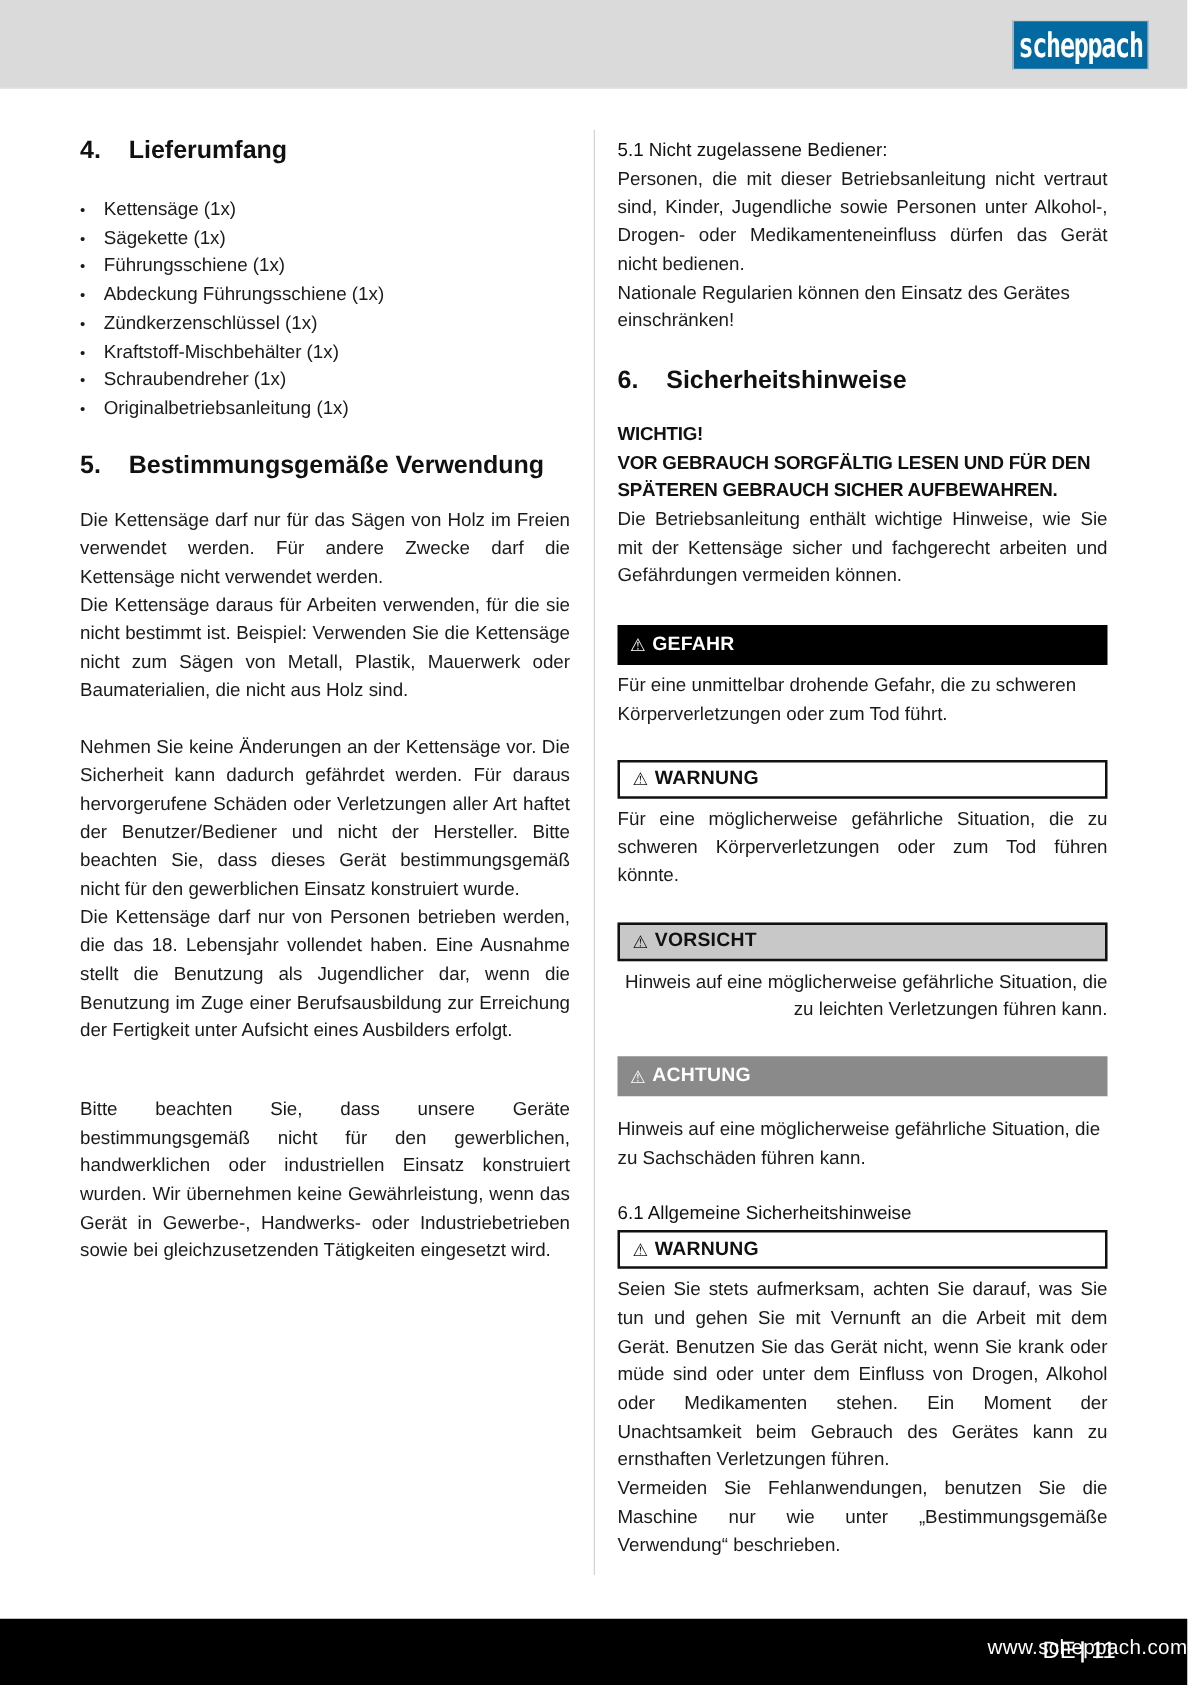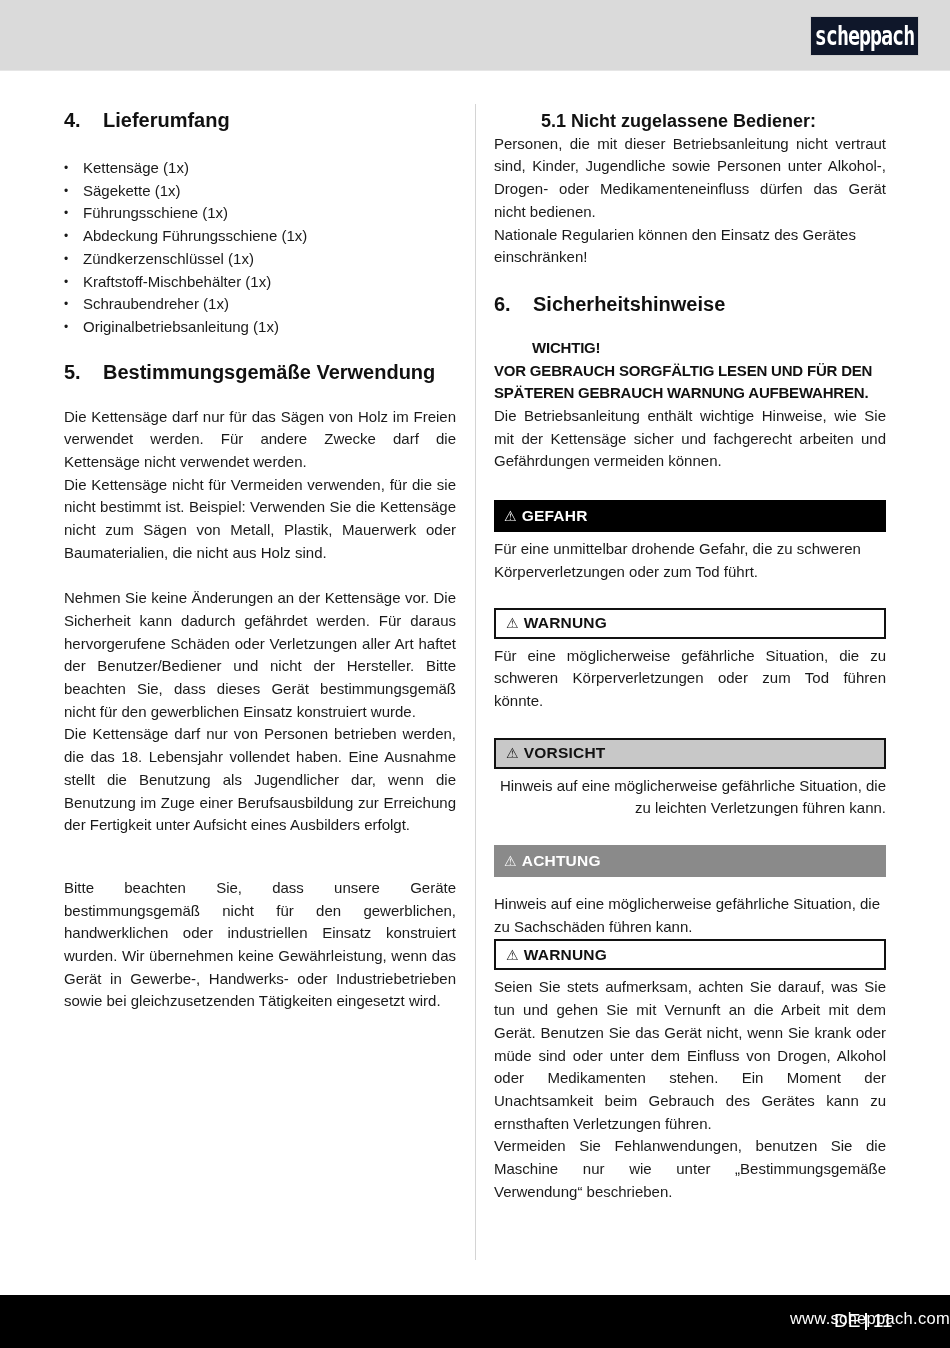--- a/index.html
+++ b/index.html
@@ -1,32 +1,32 @@
 <!DOCTYPE html>
 <html><head>
 <meta charset="utf-8">
 <style>
   * { box-sizing: border-box; margin: 0; padding: 0; }
   html, body { width: 950px; height: 1348px; background: #ffffff; overflow: hidden; }
   body { position: relative; font-family: "Liberation Sans", sans-serif; color: #1a1a1a; }
 
   .header { position: absolute; left: 0; top: 0; width: 950px; height: 71px; background: #dadada; border-bottom: 1px solid #e6e6e6; }
-  .logo { position: absolute; left: 810px; top: 16px; width: 109px; height: 40px; background: #0f172a; border: 1px solid #cfcfcf; display: flex; align-items: center; justify-content: center; }
+  .logo { position: absolute; left: 810px; top: 16px; width: 109px; height: 40px; background: #0369a1; border: 1px solid #cfcfcf; display: flex; align-items: center; justify-content: center; }
   .logo span { color: #fff; font-family: "DejaVu Sans Mono", monospace; font-weight: bold; font-size: 20px; letter-spacing: -1px; transform: scaleY(1.35); display: inline-block; }
 
   .col { position: absolute; top: 104px; }
   .col-left { left: 64px; width: 392px; }
   .col-right { left: 494px; width: 392px; }
   .divider { position: absolute; left: 475px; top: 104px; width: 1px; height: 1156px; background: #d4d4d4; }
 
   .h1 { font-size: 20px; font-weight: bold; color: #111; line-height: 24px; display: flex; }
   .h1 .num { width: 39px; }
   .p { font-size: 15px; line-height: 22.7px; text-align: justify; color: #1a1a1a; }
   .p.nj { text-align: left; }
-  .h2 { font-size: 18px; font-weight: bold; line-height: 22.7px; color: #111; margin-left: 47px; }
+  .h2 { font-size: 15px; font-weight: normal; line-height: 22.7px; color: #111; }
   .caps { font-size: 15px; font-weight: bold; line-height: 22.7px; color: #111; letter-spacing: -0.2px; }
 
   ul.bullets { list-style: none; font-size: 15px; line-height: 22.7px; }
   ul.bullets li { display: flex; }
   ul.bullets li .dot { width: 19px; padding-left: 0; font-size: 12px; }
 
   .sig { width: 392px; height: 32px; display: flex; align-items: center; padding-left: 10px; font-weight: bold; font-size: 15.5px; letter-spacing: 0.2px; }
   .sig .tri { font-weight: normal; margin-right: 5px; font-size: 14px; }
   .sig-danger { background: #000; color: #fff; }
   .sig-warning { background: #fff; color: #111; border: 2px solid #111; height: 31px; }
@@ -89,39 +89,39 @@
         <span>Originalbetriebsanleitung (1x)</span>
       </li>
   </ul>
 
   <div class="h1" style="margin-top:21px;">
     <span class="num">5.</span>
     <span>Bestimmungsgemäße Verwendung</span>
   </div>
 
   <p class="p" style="margin-top:22px;">Die Kettensäge darf nur für das Sägen von Holz im Freien verwendet werden. Für andere Zwecke darf die Kettensäge nicht verwendet werden.</p>
-  <p class="p">Die Kettensäge nicht für Vermeiden verwenden, für die sie nicht bestimmt ist. Beispiel: Verwenden Sie die Kettensäge nicht zum Sägen von Metall, Plastik, Mauerwerk oder Baumaterialien, die nicht aus Holz sind.</p>
+  <p class="p">Die Kettensäge daraus für Arbeiten verwenden, für die sie nicht bestimmt ist. Beispiel: Verwenden Sie die Kettensäge nicht zum Sägen von Metall, Plastik, Mauerwerk oder Baumaterialien, die nicht aus Holz sind.</p>
   <p class="p" style="margin-top:22.7px;">Nehmen Sie keine Änderungen an der Kettensäge vor. Die Sicherheit kann dadurch gefährdet werden. Für daraus hervorgerufene Schäden oder Verletzungen aller Art haftet der Benutzer/Bediener und nicht der Hersteller. Bitte beachten Sie, dass dieses Gerät bestimmungsgemäß nicht für den gewerblichen Einsatz konstruiert wurde.</p>
   <p class="p">Die Kettensäge darf nur von Personen betrieben werden, die das 18. Lebensjahr vollendet haben. Eine Ausnahme stellt die Benutzung als Jugendlicher dar, wenn die Benutzung im Zuge einer Berufsausbildung zur Erreichung der Fertigkeit unter Aufsicht eines Ausbilders erfolgt.</p>
   <p class="p" style="margin-top:40px;">Bitte beachten Sie, dass unsere Geräte bestimmungsgemäß nicht für den gewerblichen, handwerklichen oder industriellen Einsatz konstruiert wurden. Wir übernehmen keine Gewährleistung, wenn das Gerät in Gewerbe-, Handwerks- oder Industriebetrieben sowie bei gleichzusetzenden Tätigkeiten eingesetzt wird.</p>
 </div>
 
 <div class="col col-right">
   <div class="h2" style="margin-top:6px;">5.1 Nicht zugelassene Bediener:</div>
   <p class="p">Personen, die mit dieser Betriebsanleitung nicht vertraut sind, Kinder, Jugendliche sowie Personen unter Alkohol-, Drogen- oder Medikamenteneinfluss dürfen das Gerät nicht bedienen.</p>
   <p class="p nj">Nationale Regularien können den Einsatz des Gerätes einschränken!</p>
 
   <div class="h1" style="margin-top:23px;">
     <span class="num">6.</span>
     <span>Sicherheitshinweise</span>
   </div>
 
-  <div class="caps" style="margin-top:21px;margin-left:38px;">WICHTIG!</div>
+  <div class="caps" style="margin-top:21px;">WICHTIG!</div>
   <div class="caps">VOR GEBRAUCH SORGFÄLTIG LESEN UND FÜR DEN</div>
-  <div class="caps">SPÄTEREN GEBRAUCH WARNUNG AUFBEWAHREN.</div>
+  <div class="caps">SPÄTEREN GEBRAUCH SICHER AUFBEWAHREN.</div>
   <p class="p">Die Betriebsanleitung enthält wichtige Hinweise, wie Sie mit der Kettensäge sicher und fachgerecht arbeiten und Gefährdungen vermeiden können.</p>
 
   <div class="sig sig-danger" style="margin-top:27px;">
     <span class="tri">⚠</span>
     <span>GEFAHR</span>
   </div>
   <p class="p nj" style="margin-top:6px;">Für eine unmittelbar drohende Gefahr, die zu schweren Körperverletzungen oder zum Tod führt.</p>
 
   <div class="sig sig-warning" style="margin-top:24px;">
     <span class="tri">⚠</span>
@@ -134,20 +134,21 @@
     <span>VORSICHT</span>
   </div>
   <p class="p nj" style="margin-top:6px;text-align:right;">Hinweis auf eine möglicherweise gefährliche Situation, die zu leichten Verletzungen führen kann.</p>
 
   <div class="sig sig-notice" style="margin-top:25px;">
     <span class="tri">⚠</span>
     <span>ACHTUNG</span>
   </div>
   <p class="p nj" style="margin-top:16px;">Hinweis auf eine möglicherweise gefährliche Situation, die zu Sachschäden führen kann.</p>
 
+  <div class="h2" style="margin-top:22px;">6.1 Allgemeine Sicherheitshinweise</div>
   <div class="sig sig-warning" style="margin-top:1px;">
     <span class="tri">⚠</span>
     <span>WARNUNG</span>
   </div>
   <p class="p" style="margin-top:6px;">Seien Sie stets aufmerksam, achten Sie darauf, was Sie tun und gehen Sie mit Vernunft an die Arbeit mit dem Gerät. Benutzen Sie das Gerät nicht, wenn Sie krank oder müde sind oder unter dem Einfluss von Drogen, Alkohol oder Medikamenten stehen. Ein Moment der Unachtsamkeit beim Gebrauch des Gerätes kann zu ernsthaften Verletzungen führen.</p>
   <p class="p">Vermeiden Sie Fehlanwendungen, benutzen Sie die Maschine nur wie unter „Bestimmungsgemäße Verwendung“ beschrieben.</p>
 </div>
 
 <div class="footer">
   <div class="url">www.scheppach.com</div>

